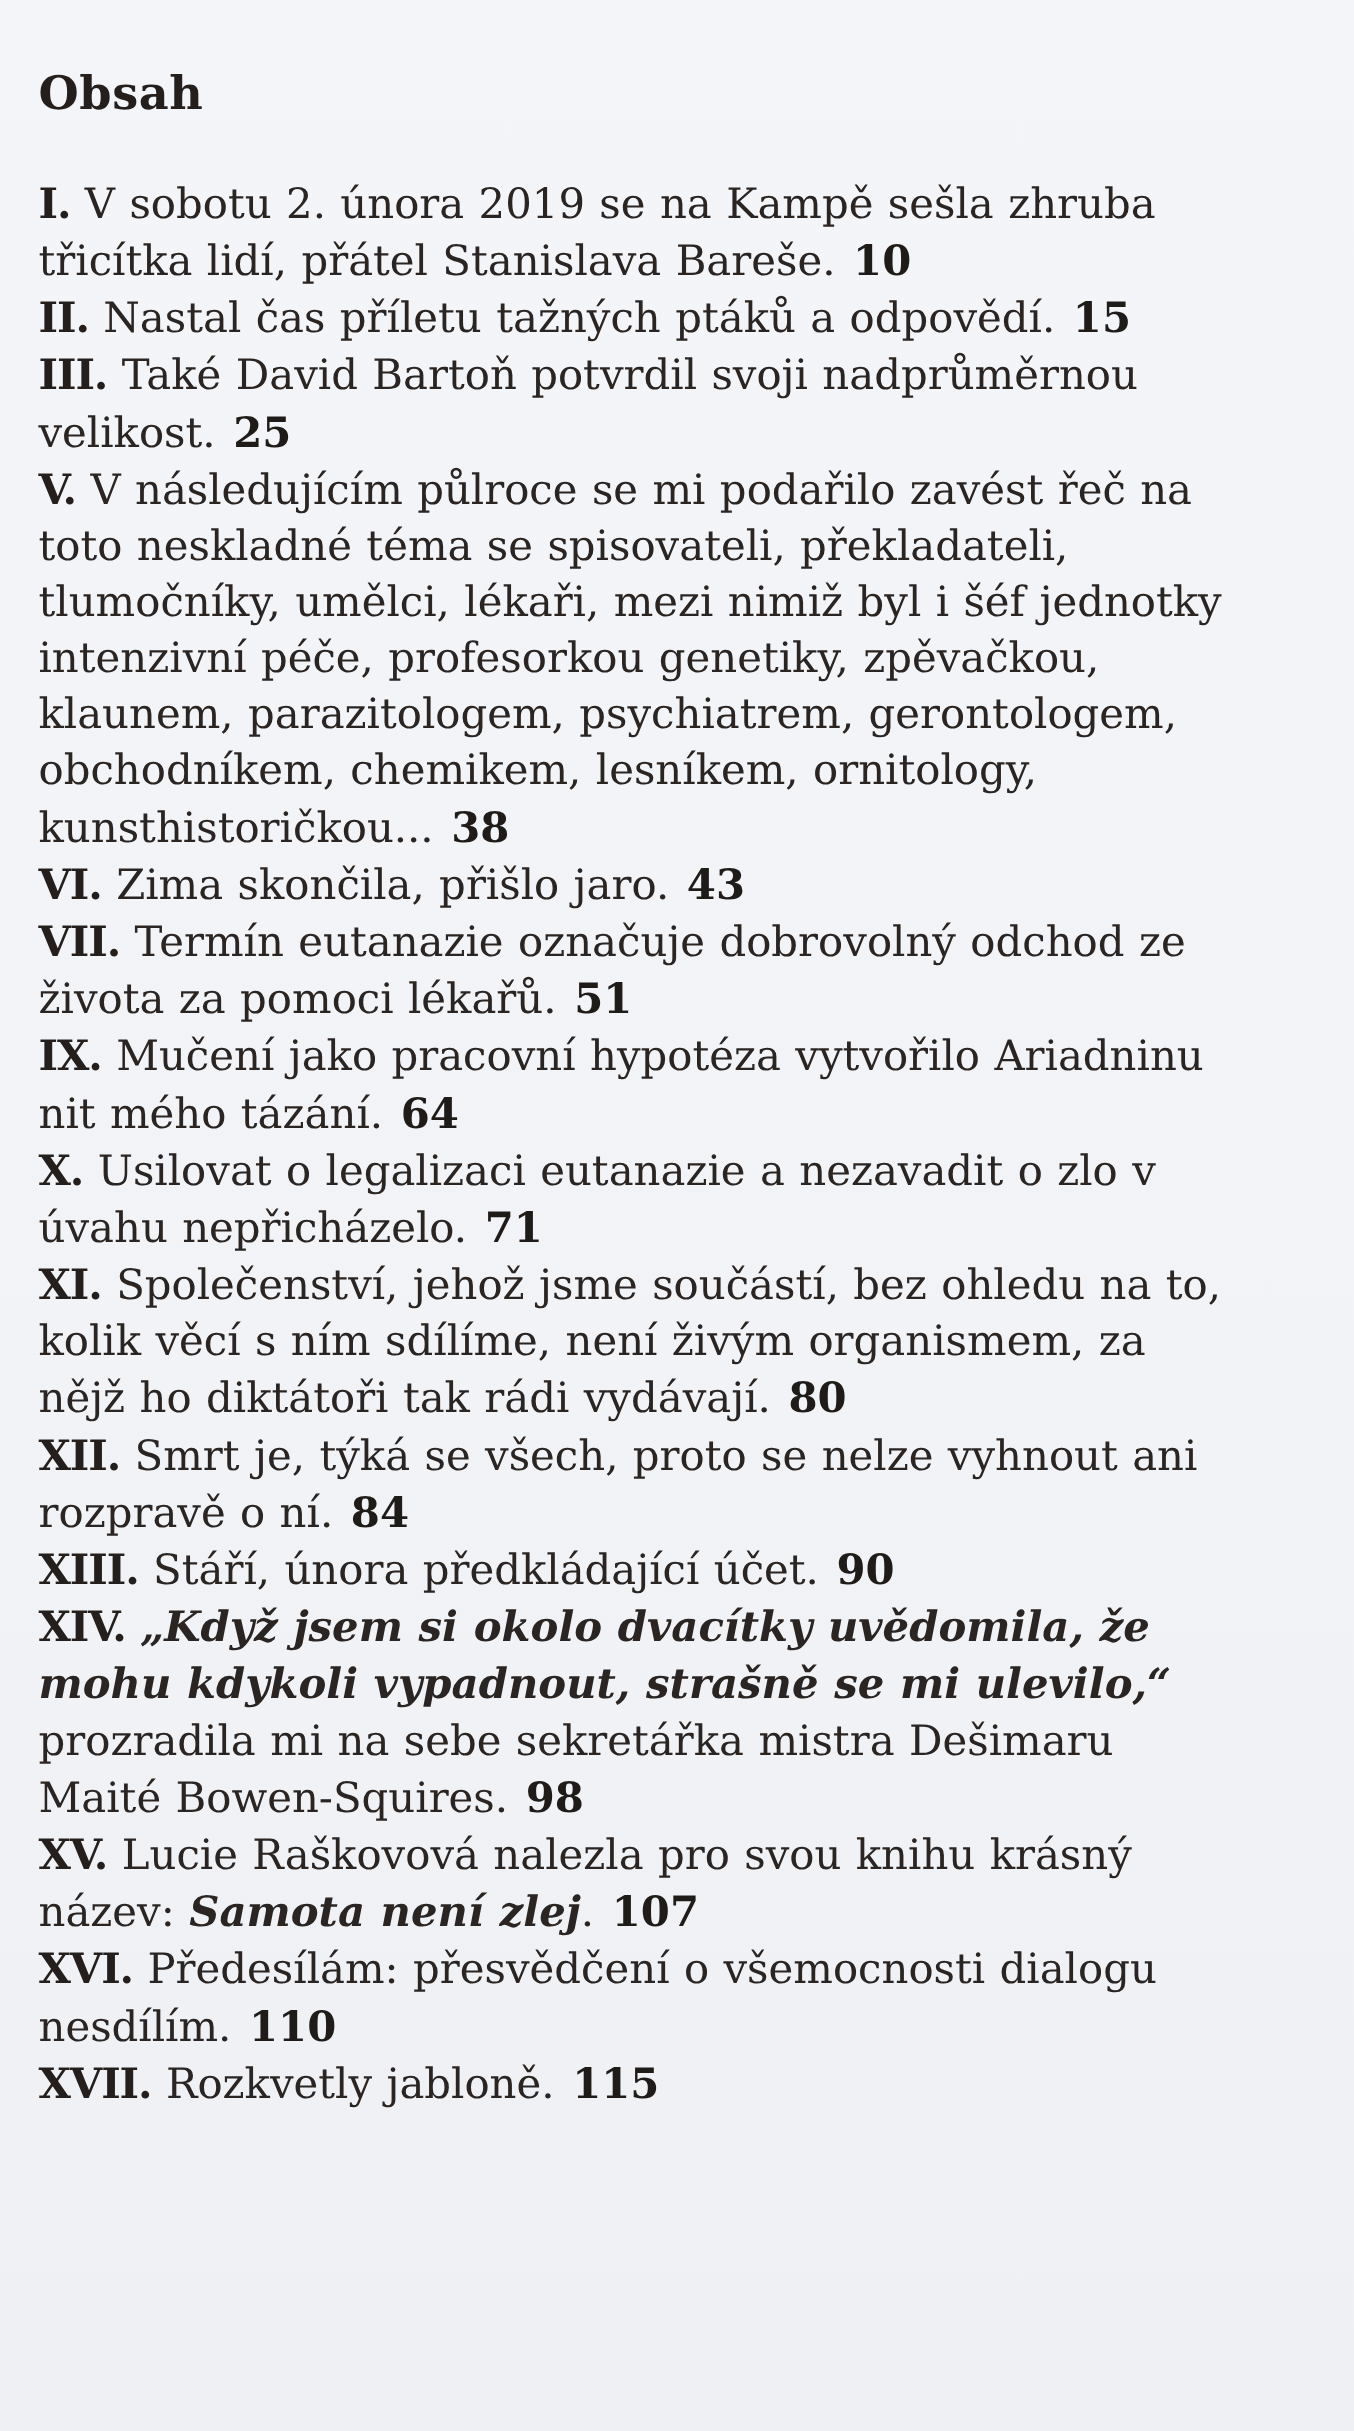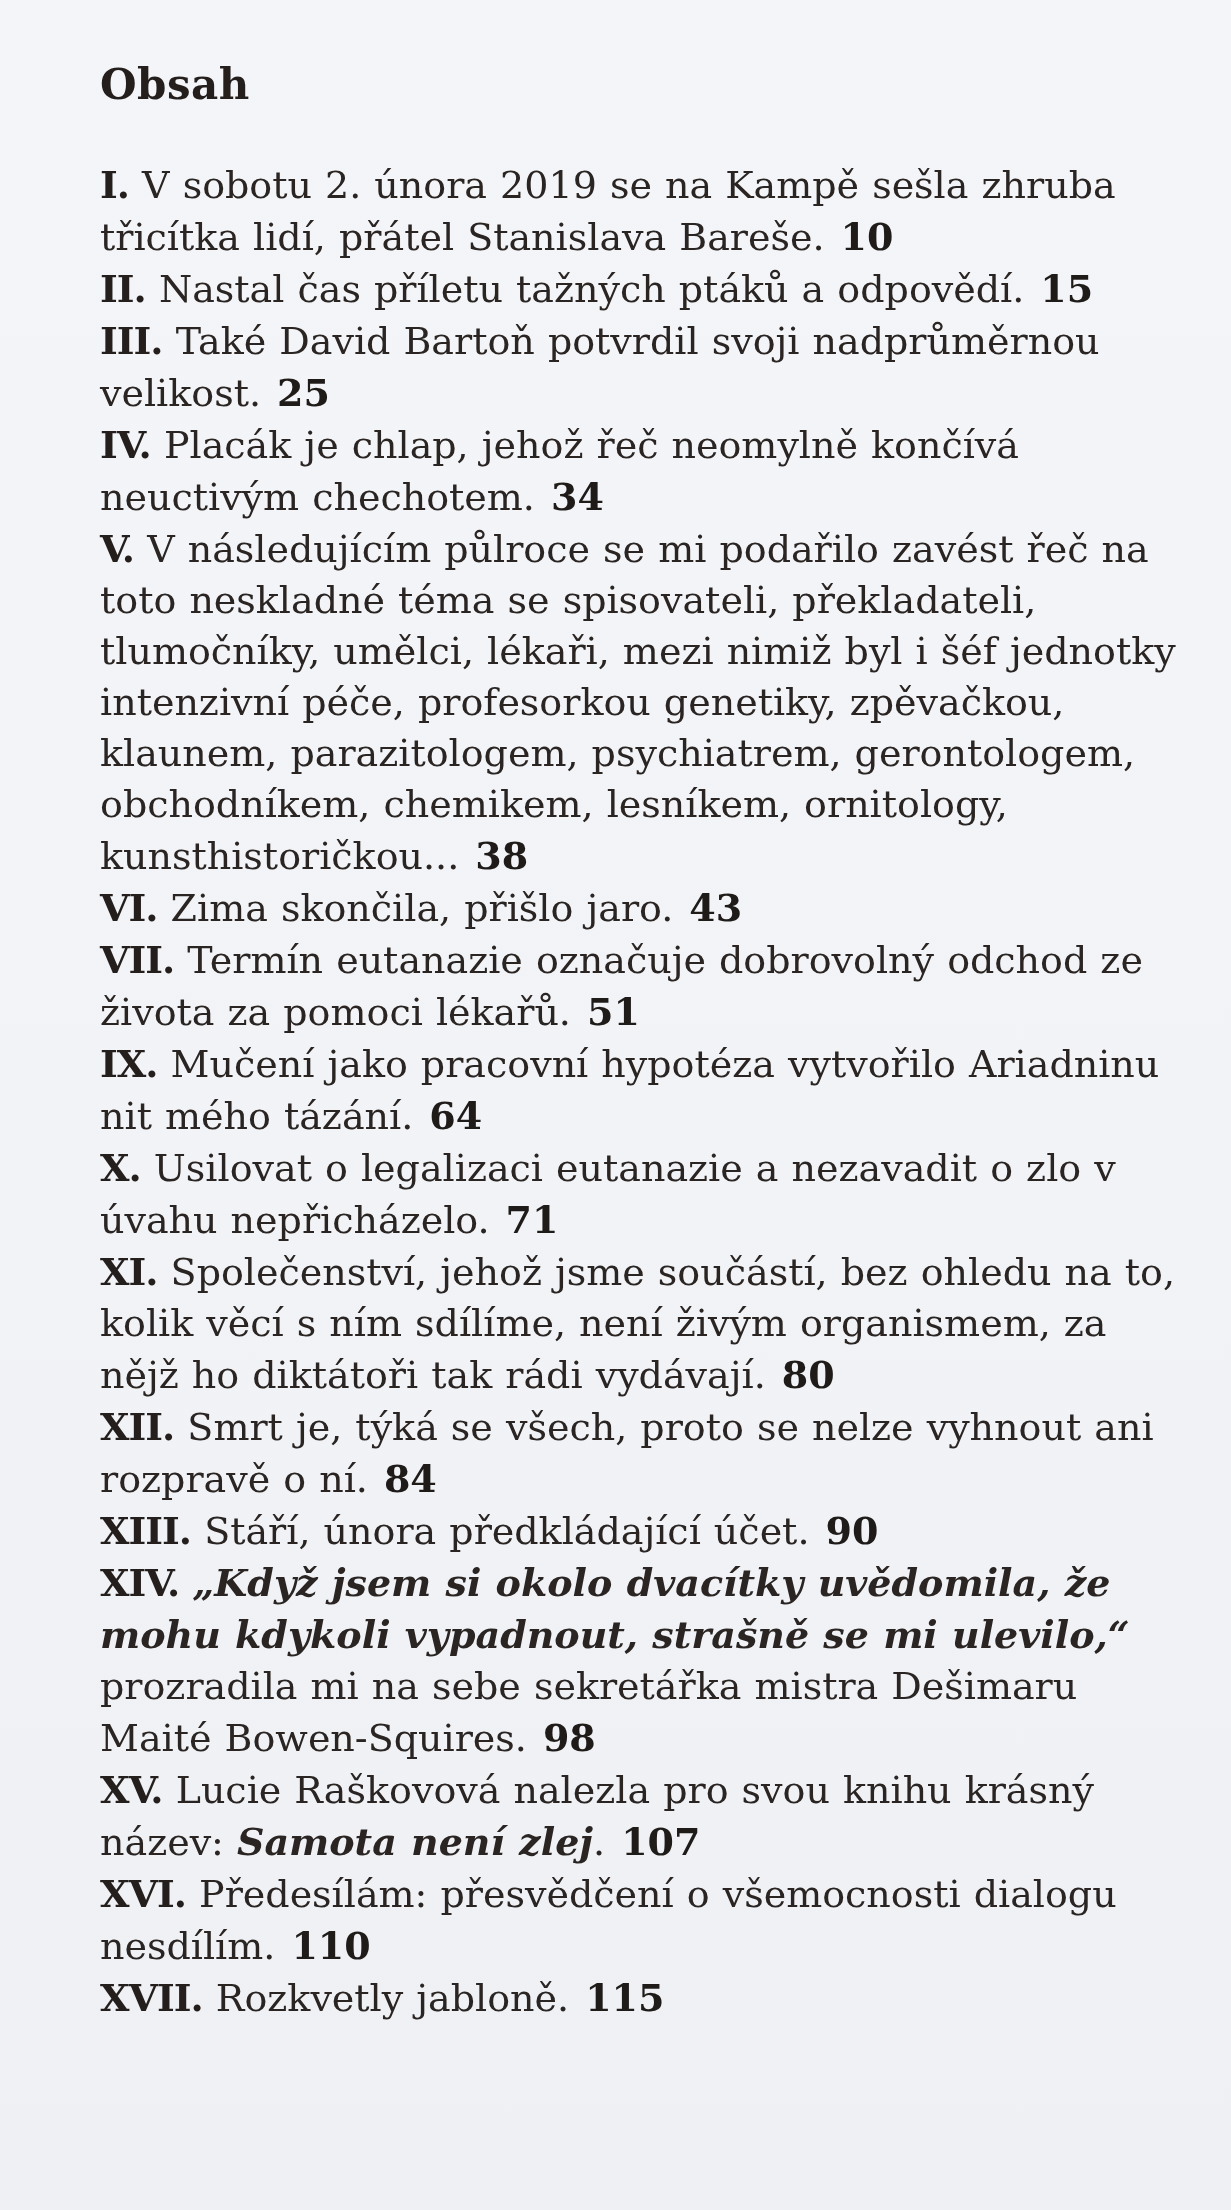--- a/index.html
+++ b/index.html
@@ -11,21 +11,21 @@
     height: 2210px;
     background: linear-gradient(180deg, #f4f5f8 0%, #f1f3f6 55%, #eef0f4 100%);
     font-family: "DejaVu Serif", "Liberation Serif", serif;
     color: #2a2523;
     overflow: hidden;
   }
   .page {
     box-sizing: border-box;
     width: 1231px;
     height: 1568px;
-    padding: 46px 60px 0 100px;
+    padding: 46px 60px 0 35px;
   }
   .title {
     font-size: 42px;
     font-weight: 700;
     letter-spacing: 0.5px;
     margin: 14px 0 0 0;
     color: #241f1d;
   }
   .toc {
     margin-top: 50px;
@@ -55,21 +55,20 @@
 </style>
 </head>
 <body>
 
 <div class="page">
   <h1 class="title">Obsah</h1>
   <div class="toc">
       <p class="entry"><span class="numeral">I.</span> <span class="seg">V sobotu 2. února 2019 se na Kampě sešla zhruba třicítka lidí, přátel Stanislava Bareše.</span><span class="pagenum">10</span></p>
       <p class="entry"><span class="numeral">II.</span> <span class="seg">Nastal čas příletu tažných ptáků a odpovědí.</span><span class="pagenum">15</span></p>
       <p class="entry"><span class="numeral">III.</span> <span class="seg">Také David Bartoň potvrdil svoji nadprůměrnou velikost.</span><span class="pagenum">25</span></p>
-      <p class="entry"><span class="numeral">IV.</span> <span class="seg">Placák je chlap, jehož řeč neomylně končívá neuctivým chechotem.</span><span class="pagenum">34</span></p>
       <p class="entry"><span class="numeral">V.</span> <span class="seg">V následujícím půlroce se mi podařilo zavést řeč na toto neskladné téma se spisovateli, překladateli, tlumočníky, umělci, lékaři, mezi nimiž byl i šéf jednotky intenzivní péče, profesorkou genetiky, zpěvačkou, klaunem, parazitologem, psychiatrem, gerontologem, obchodníkem, chemikem, lesníkem, ornitology, kunsthistoričkou...</span><span class="pagenum">38</span></p>
       <p class="entry"><span class="numeral">VI.</span> <span class="seg">Zima skončila, přišlo jaro.</span><span class="pagenum">43</span></p>
       <p class="entry"><span class="numeral">VII.</span> <span class="seg">Termín eutanazie označuje dobrovolný odchod ze života za pomoci lékařů.</span><span class="pagenum">51</span></p>
       <p class="entry"><span class="numeral">IX.</span> <span class="seg">Mučení jako pracovní hypotéza vytvořilo Ariadninu nit mého tázání.</span><span class="pagenum">64</span></p>
       <p class="entry"><span class="numeral">X.</span> <span class="seg">Usilovat o legalizaci eutanazie a nezavadit o zlo v úvahu nepřicházelo.</span><span class="pagenum">71</span></p>
       <p class="entry"><span class="numeral">XI.</span> <span class="seg">Společenství, jehož jsme součástí, bez ohledu na to, kolik věcí s ním sdílíme, není živým organismem, za nějž ho diktátoři tak rádi vydávají.</span><span class="pagenum">80</span></p>
       <p class="entry"><span class="numeral">XII.</span> <span class="seg">Smrt je, týká se všech, proto se nelze vyhnout ani rozpravě o ní.</span><span class="pagenum">84</span></p>
       <p class="entry"><span class="numeral">XIII.</span> <span class="seg">Stáří, února předkládající účet.</span><span class="pagenum">90</span></p>
       <p class="entry"><span class="numeral">XIV.</span> <span class="seg italic">„Když jsem si okolo dvacítky uvědomila, že mohu kdykoli vypadnout, strašně se mi ulevilo,“</span><span class="seg"> prozradila mi na sebe sekretářka mistra Dešimaru Maité Bowen-Squires.</span><span class="pagenum">98</span></p>
       <p class="entry"><span class="numeral">XV.</span> <span class="seg">Lucie Raškovová nalezla pro svou knihu krásný název: </span><span class="seg italic">Samota není zlej</span><span class="seg">.</span><span class="pagenum">107</span></p>

